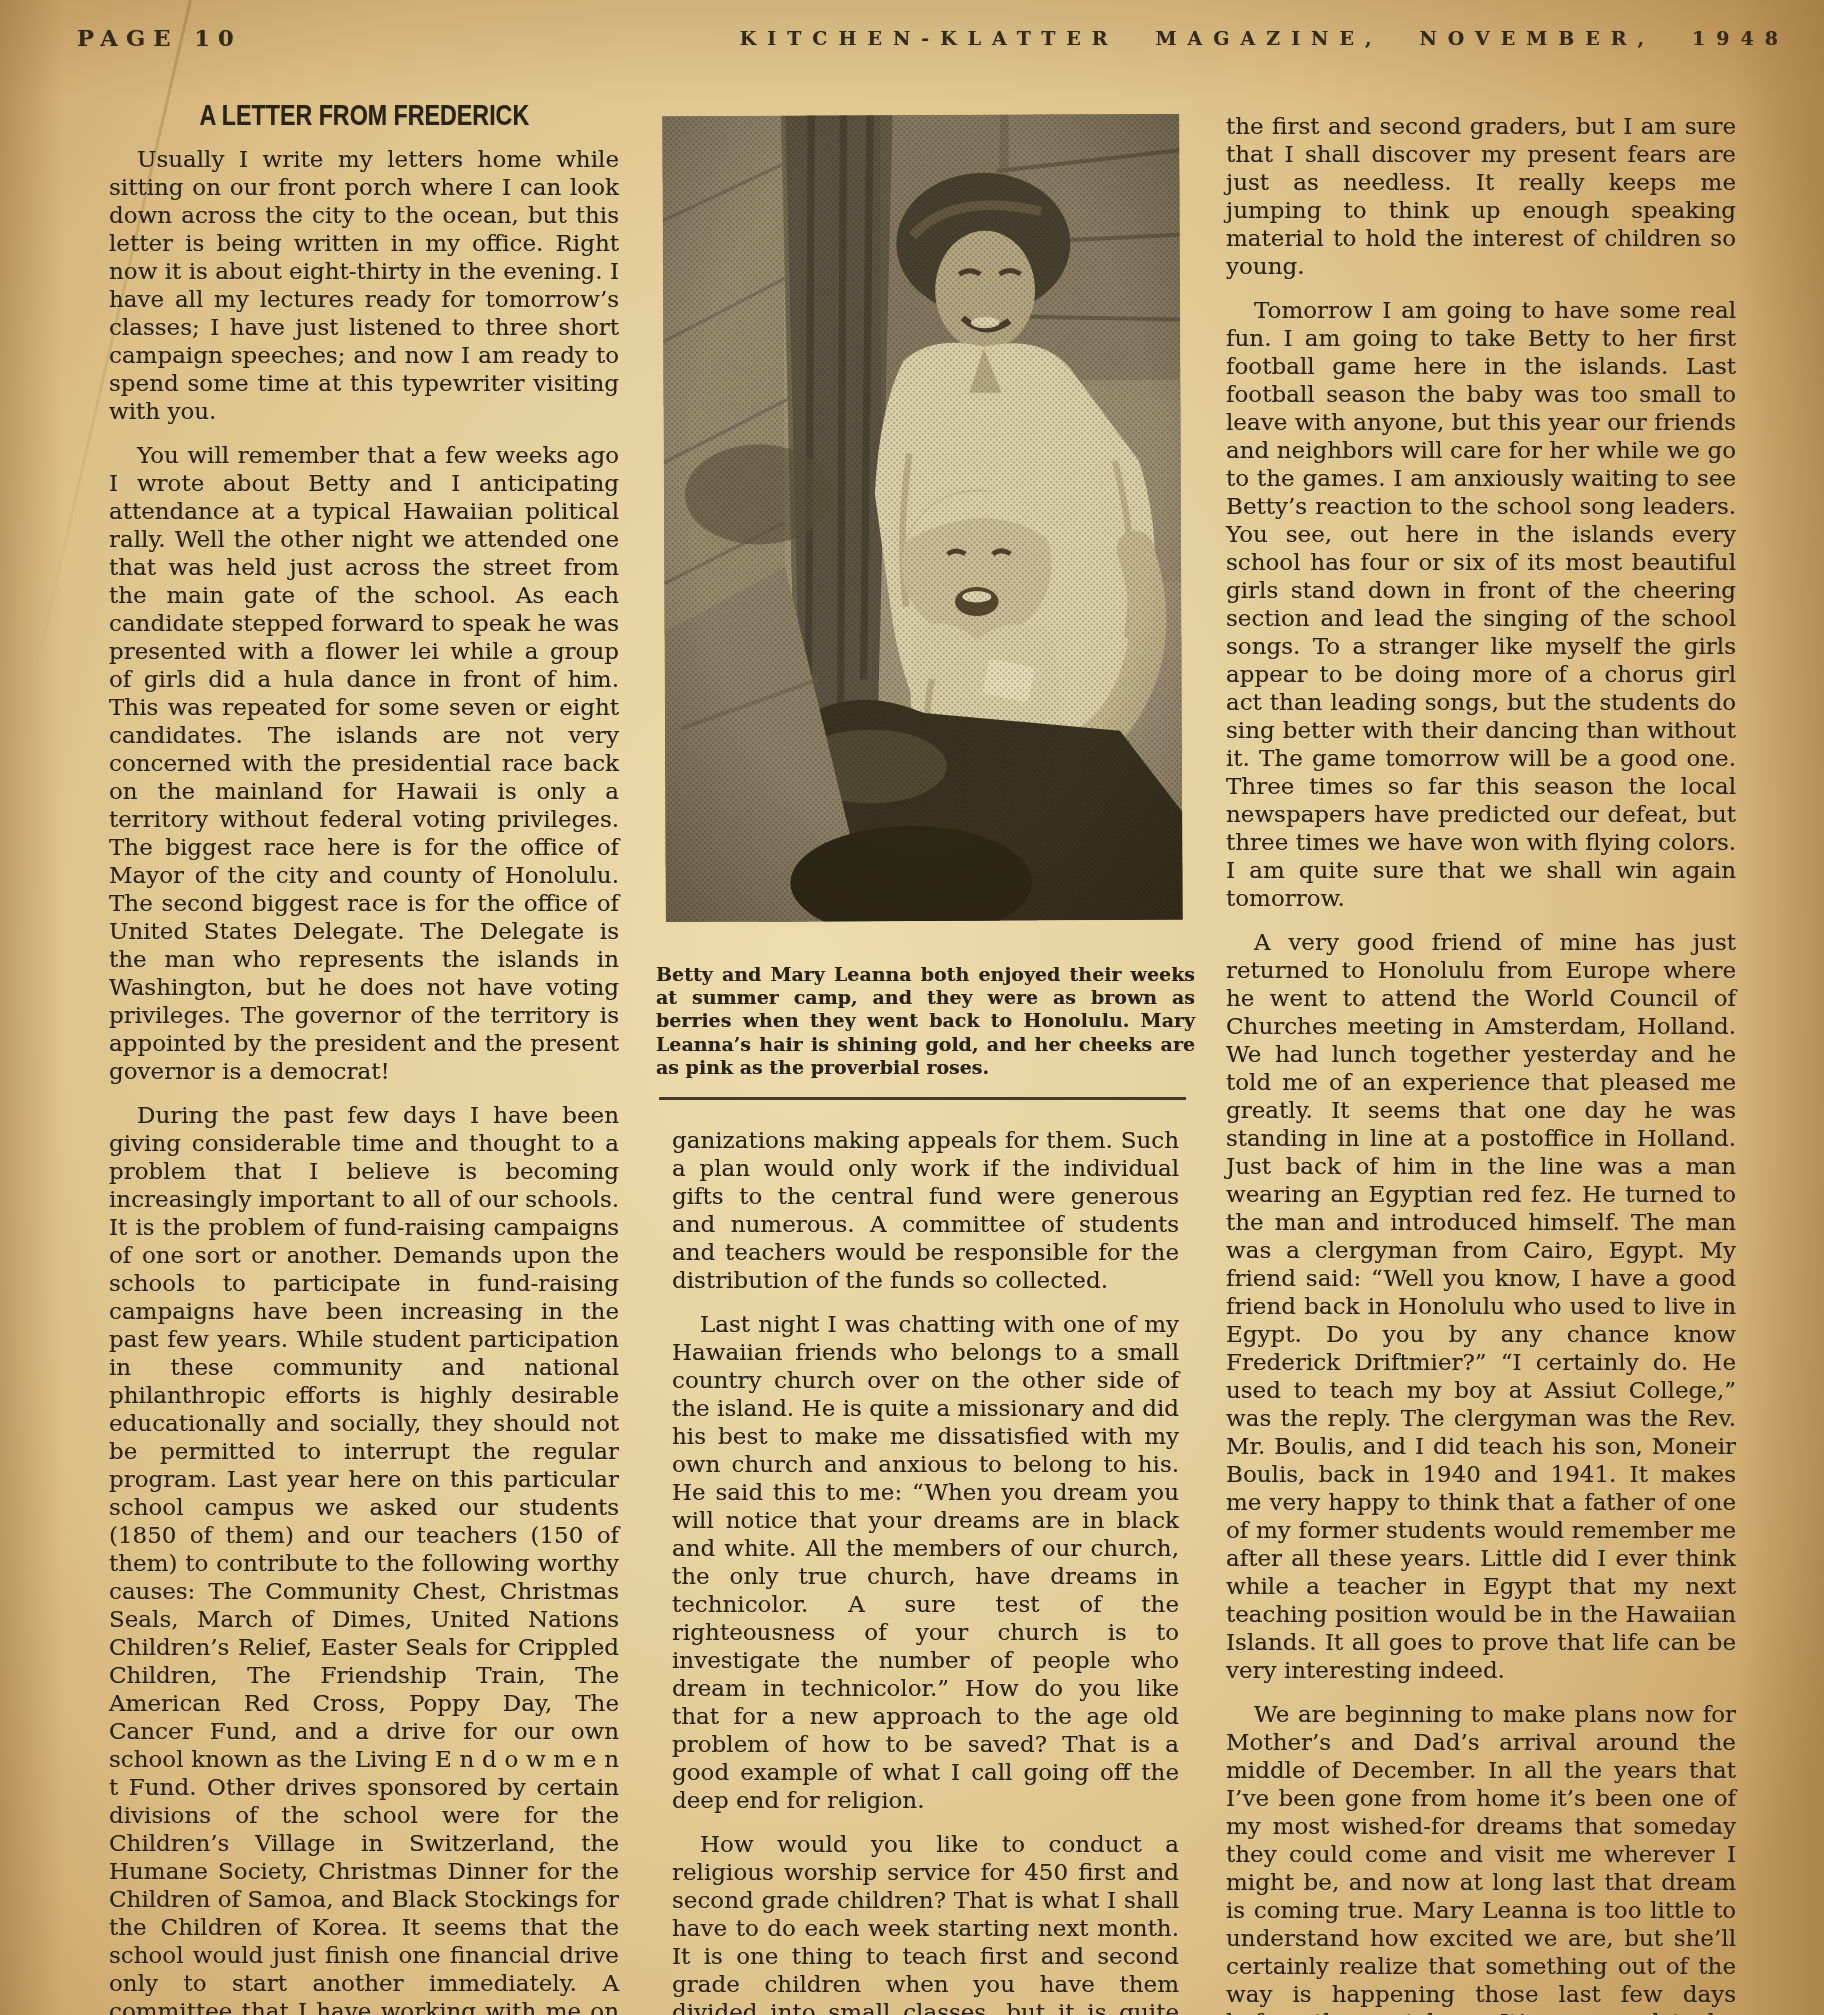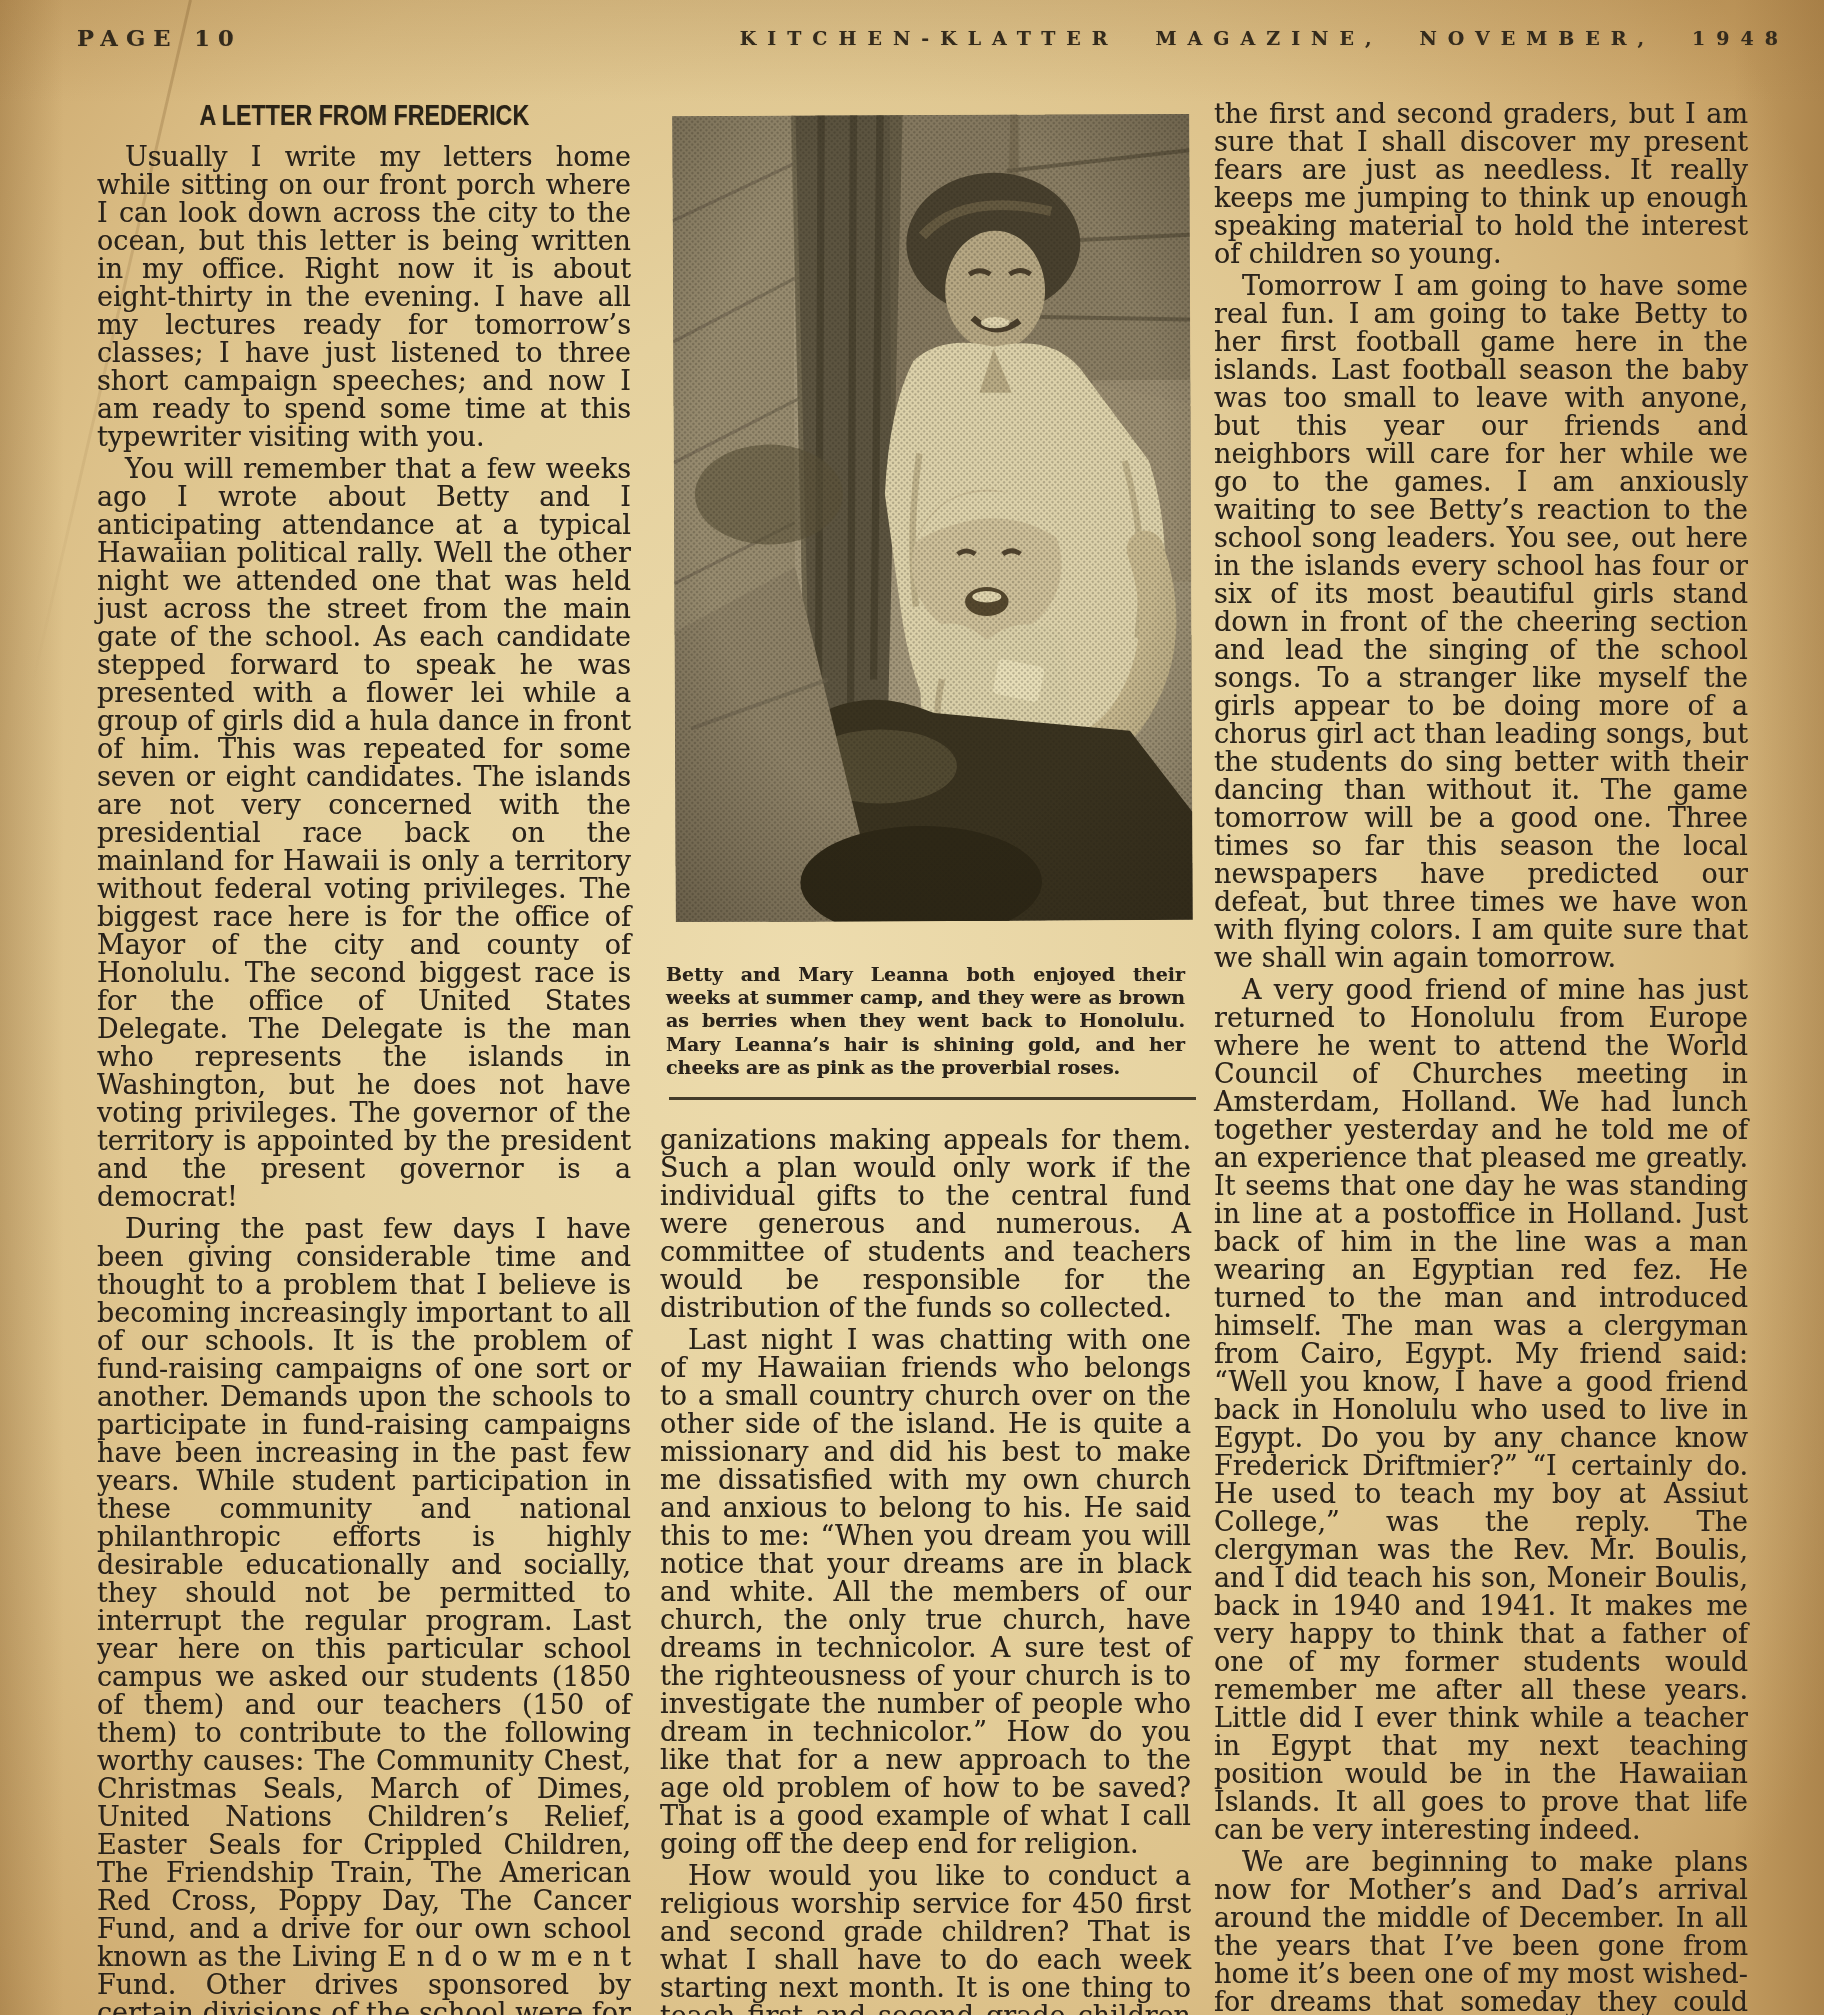--- a/index.html
+++ b/index.html
@@ -33,27 +33,27 @@
   .col3{left:1210px;width:542px;}
   .article-title{
     margin:4px 0 13.7px 0;
     font-family:"Liberation Sans", sans-serif;
     font-size:25px;font-weight:bold;color:#2a2317;
     text-align:center;letter-spacing:0;
     text-shadow:0 0 0.8px rgba(42,35,23,.4);
   }
   .article-title span{display:inline-block;transform:scale(.93,1.18);transform-origin:center;}
   .col p{
-    margin:4px;font-size:27px;line-height:28px;
+    margin:16px;font-size:23px;line-height:28px;
     text-align:justify;
     text-shadow:0 0 0.4px rgba(41,34,26,.38);
   }
   .indent{text-indent:28px;}
   .salutation{text-indent:0;}
-  figure{margin:10px;padding:0;}
+  figure{margin:0;padding:0;}
   .photo{
     width:517px;height:806px;margin:18.5px 0 0 8px;
     box-shadow:inset 0 0 36px rgba(40,30,15,.45);
     transform:rotate(-0.25deg);
     overflow:hidden;
   }
   .photo svg{display:block;width:100%;height:100%;}
   figcaption{
     margin-top:42px;
     font-size:19px;line-height:23.4px;font-weight:bold;

